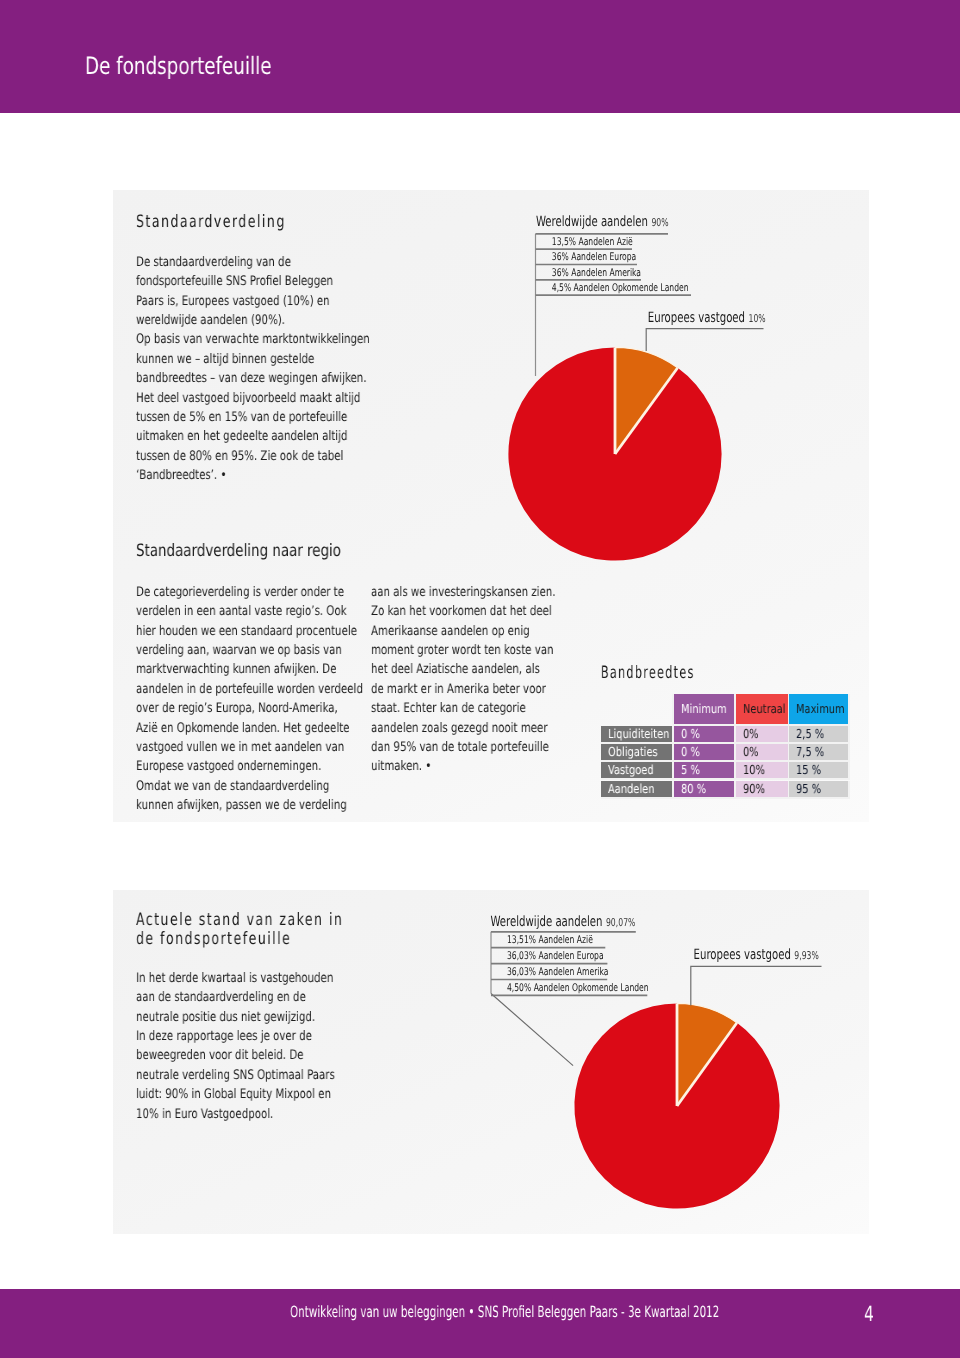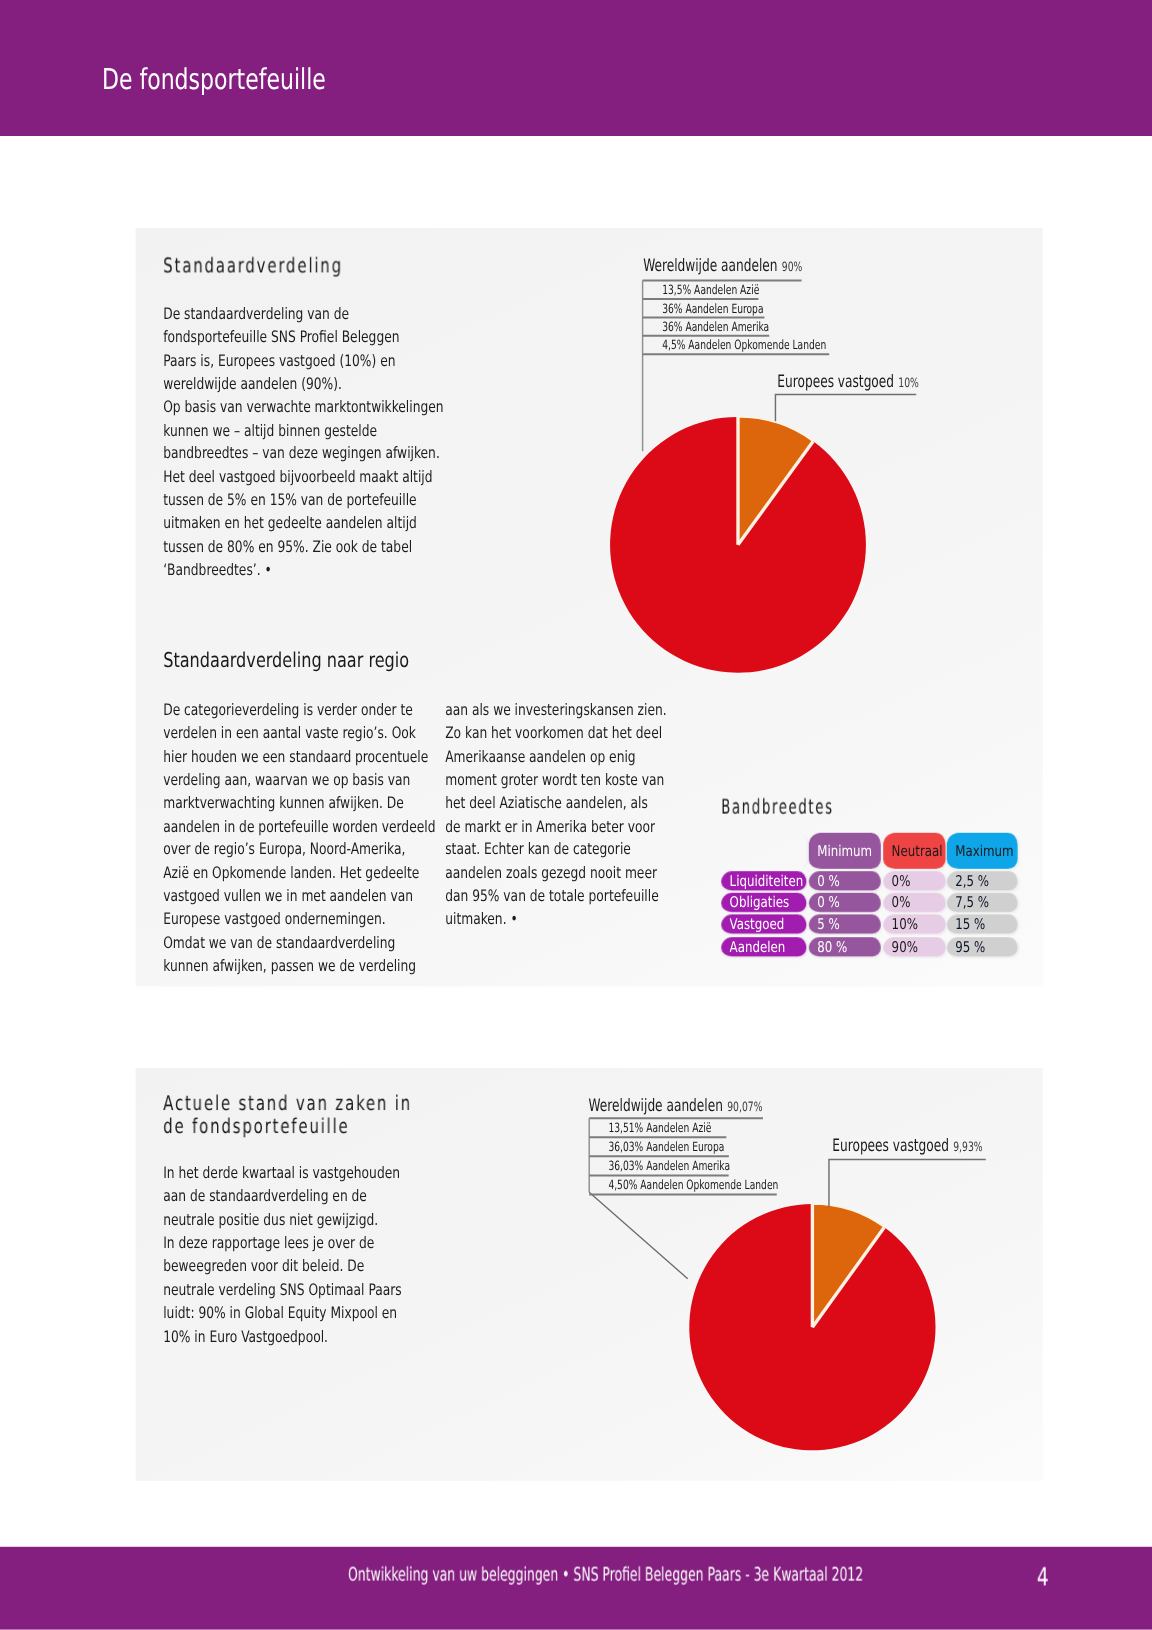--- a/index.html
+++ b/index.html
@@ -44,30 +44,30 @@
 
   
   #h-actueel{left:136px;top:910.5px;line-height:19px;}
   #p-actueel{left:136px;top:969px;transform:scale(0.862,1);}
 
   
   #bb-title{left:601px;top:663px;transform:scale(0.726,1);}
   #bb-table{position:absolute;left:600.7px;top:693.5px;}
   #bb-table table{border-collapse:separate;border-spacing:0;table-layout:fixed;width:249px;}
   #bb-table td{box-sizing:border-box;padding:0 0 0 6.8px;vertical-align:middle;font-size:12.4px;overflow:hidden;
-               font-stretch:condensed;white-space:nowrap;line-height:1;border-radius:10px;}
+               font-stretch:condensed;white-space:nowrap;line-height:1;}
   #bb-table td.bb-corner{padding-left:0;}
   #bb-table td span{display:inline-block;transform:scale(0.885,1);transform-origin:0 50%;}
   #bb-table tr td{border-right:2.4px solid #f2f2f2;border-bottom:2.2px solid #f2f2f2;}
   .bb-corner{background:transparent;width:73.3px;border-bottom-color:transparent !important;}
   .bb-h{background:#96569e;color:#fff;}
   .bb-h2{background:#ef4444;color:#1a1a1a;}
   .bb-h3{background:#0ea5e9;color:#1a1a1a;}
   .bb-h,.bb-h2,.bb-h3{height:31.8px;vertical-align:top;padding-top:9.5px;}
-  .bb-lbl{background:#a21caf;color:#fff;height:18.3px;}
+  .bb-lbl{background:#737373;color:#fff;height:18.3px;}
   .bb-min{background:#96569e;color:#fff;height:18.3px;}
   .bb-neu{background:#e6cce4;color:#1a1a1a;height:18.3px;}
   .bb-max{background:#d0d0d0;color:#0f172a;height:18.3px;}
   .bb-w1{width:61.5px;} .bb-w2{width:53.5px;} .bb-w3{width:60.7px;}
 
   
   .chart{position:absolute;}
   .chart svg{display:block;overflow:visible;}
   .cl-title{font-size:14.2px;fill:#1a1a1a;font-stretch:condensed;}
   .cl-pct{font-size:10.8px;fill:#3a3a3a;font-stretch:condensed;}

